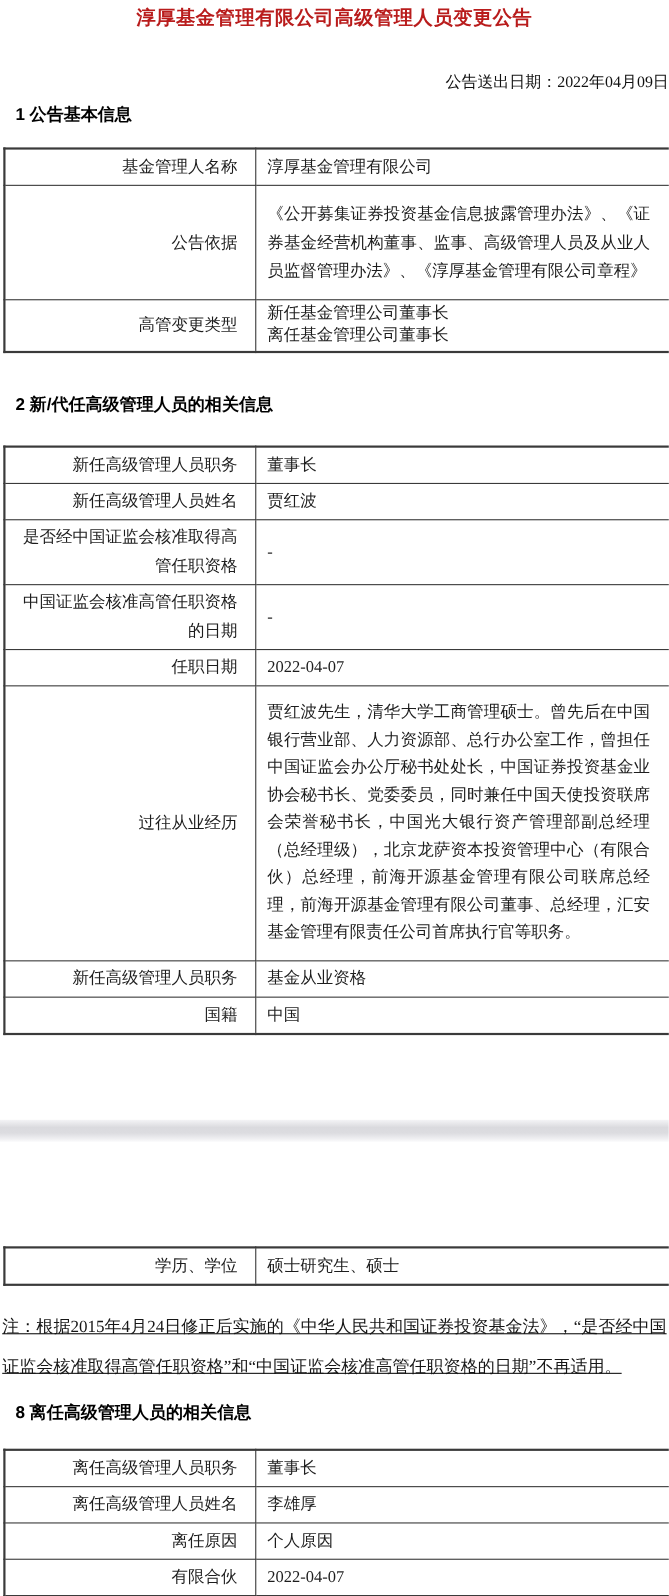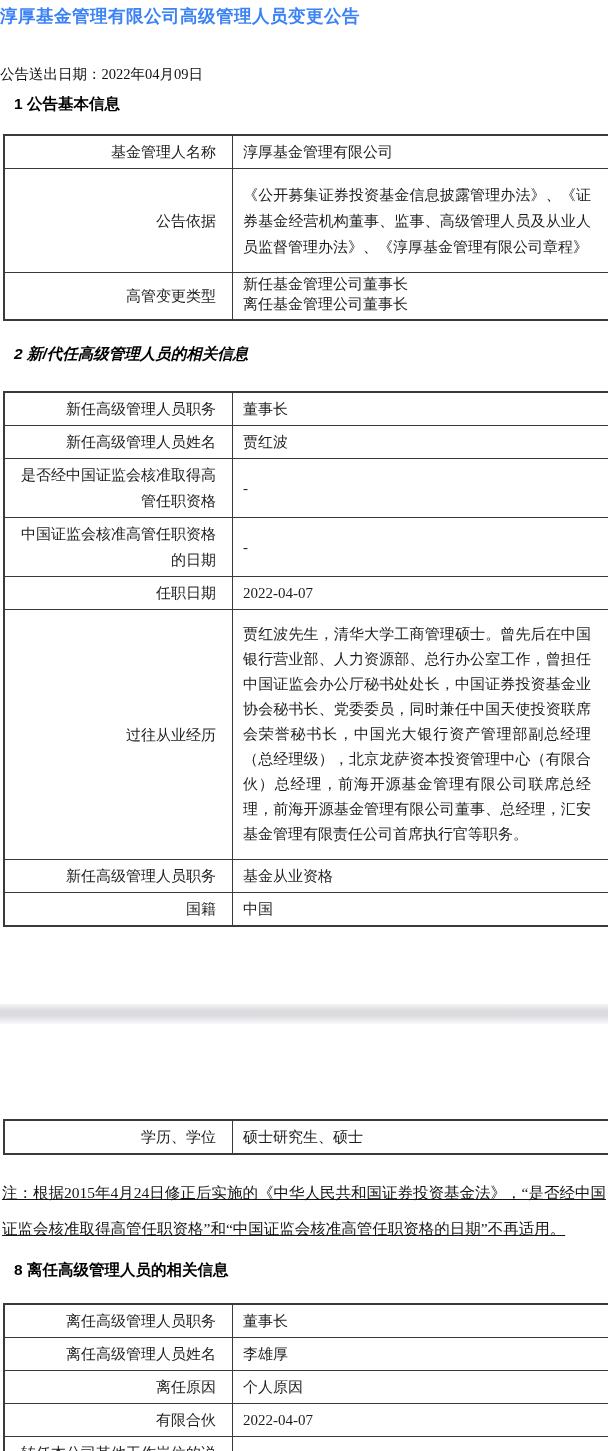--- a/index.html
+++ b/index.html
@@ -7,42 +7,42 @@
     width:608px;
     background:#ffffff;
     color:#1d1d1d;
     font-family:"Liberation Serif","DejaVu Serif",serif;
     font-size:15px;
   }
   .page{width:608px;overflow:hidden;}
 
   .doc-title{
     padding-top:4px;
-    text-align:left;
+    text-align:center;
     font-family:"Liberation Sans","DejaVu Sans",sans-serif;
     font-weight:700;
     font-size:17.5px;
-    color:#3b82f6;
+    color:#b91c1c;
     letter-spacing:0.5px;
   }
   .date-line{
     margin-top:37px;
-    text-align:left;
+    text-align:right;
     font-size:14.5px;
     color:#111;
   }
   .sec-heading{
     font-family:"Liberation Sans","DejaVu Sans",sans-serif;
     font-weight:700;
     font-size:15.5px;
     color:#000;
     padding-left:14px;
   }
   .h1-heading{margin-top:10px;}
-  .h2-heading{margin-top:23px;font-style:italic;}
+  .h2-heading{margin-top:37px;}
   .h3-heading{margin-top:13px;}
 
   table.info{
     margin-left:3px;
     margin-top:19px;
     width:550px;
     border-collapse:collapse;
     table-layout:fixed;
     border:2px solid #3a3a3a;
     font-size:15px;

